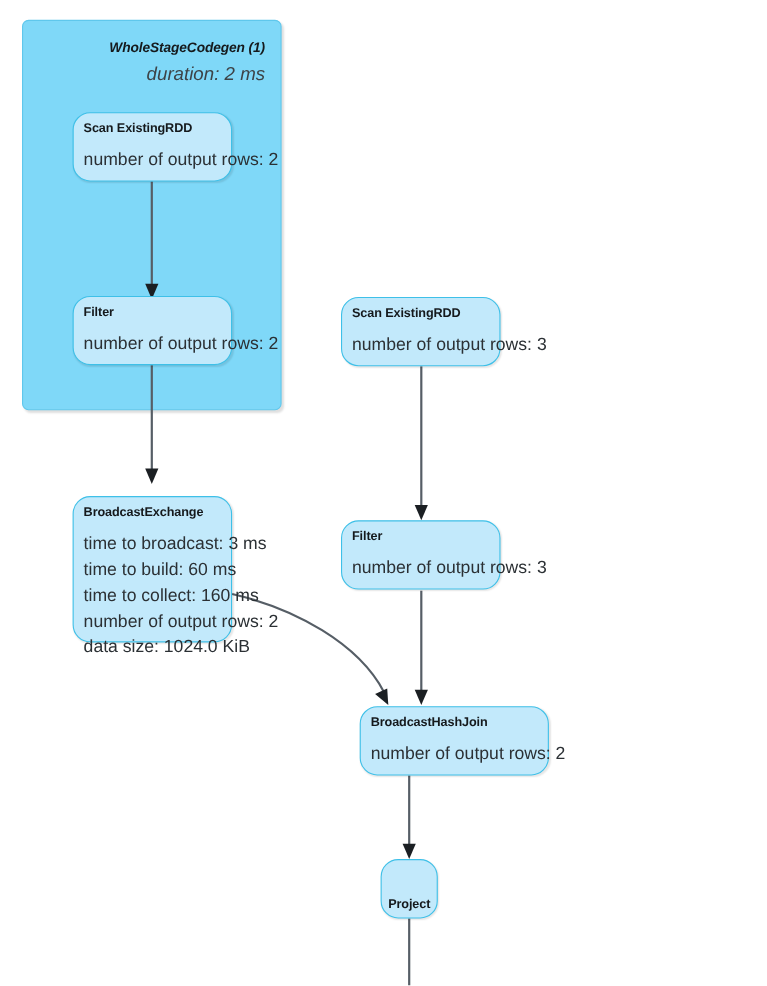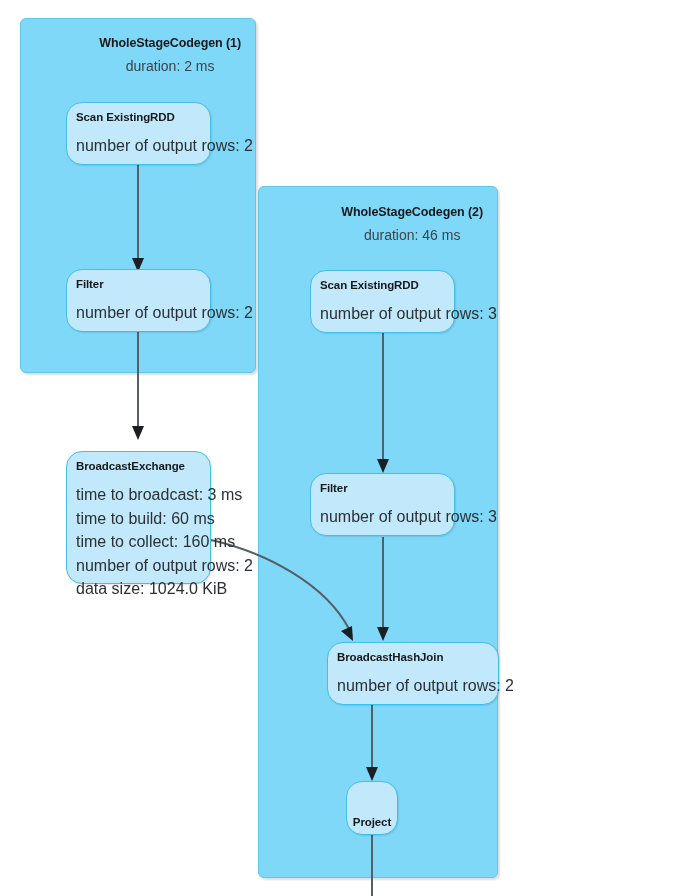--- a/index.html
+++ b/index.html
@@ -40,25 +40,24 @@
     line-height: 1.05;
   }
   .stage-title {
     font-size: 12.5px;
     font-weight: bold;
     color: #15191c;
     display: block;
     letter-spacing: -0.1px;
   }
   .stage-duration {
-    font-size: 14px;
+    font-size: 17px;
     color: #3d4347;
     display: block;
     margin-top: 9px;
-    text-align: center;
   }
 
   
   .node {
     position: absolute;
     background: #c2e9fb;
     border: 1px solid #3ec0e8;
     border-radius: 16px;
     box-sizing: border-box;
     padding: 8px 9px 7px 9px;
@@ -108,32 +107,26 @@
   .arrow-head {
     fill: #1b1f23;
   }
 </style>
 </head>
 <body>
 
 <div id="graph">
 
   <div class="stage" style="left:20px; top:18px; width:236px; height:355px;">
-    <div class="stage-header" style="top:18px;">
+    <div class="stage-header" style="top:18px;font-style:italic;">
       <span class="stage-title">WholeStageCodegen (1)</span>
       <span class="stage-duration">duration: 2 ms</span>
     </div>
   </div>
 
-  <div class="stage" style="left:258px; top:186px; width:240px; height:692px;">
-    <div class="stage-header" style="top:19px;">
-      <span class="stage-title">WholeStageCodegen (2)</span>
-      <span class="stage-duration">duration: 46 ms</span>
-    </div>
-  </div>
 
   <svg id="edges" viewBox="0 0 697 896" width="697" height="896">
 
     <path class="edge-path" d="M 138,165 L 138,262"></path>
     <polygon class="arrow-head" points="138,272 132,258 144,258"></polygon>
 
     <path class="edge-path" d="M 138,332 L 138,430"></path>
     <polygon class="arrow-head" points="138,440 132,426 144,426"></polygon>
 
     <path class="edge-path" d="M 211,540 C 268,553 326,585 349,629"></path>

